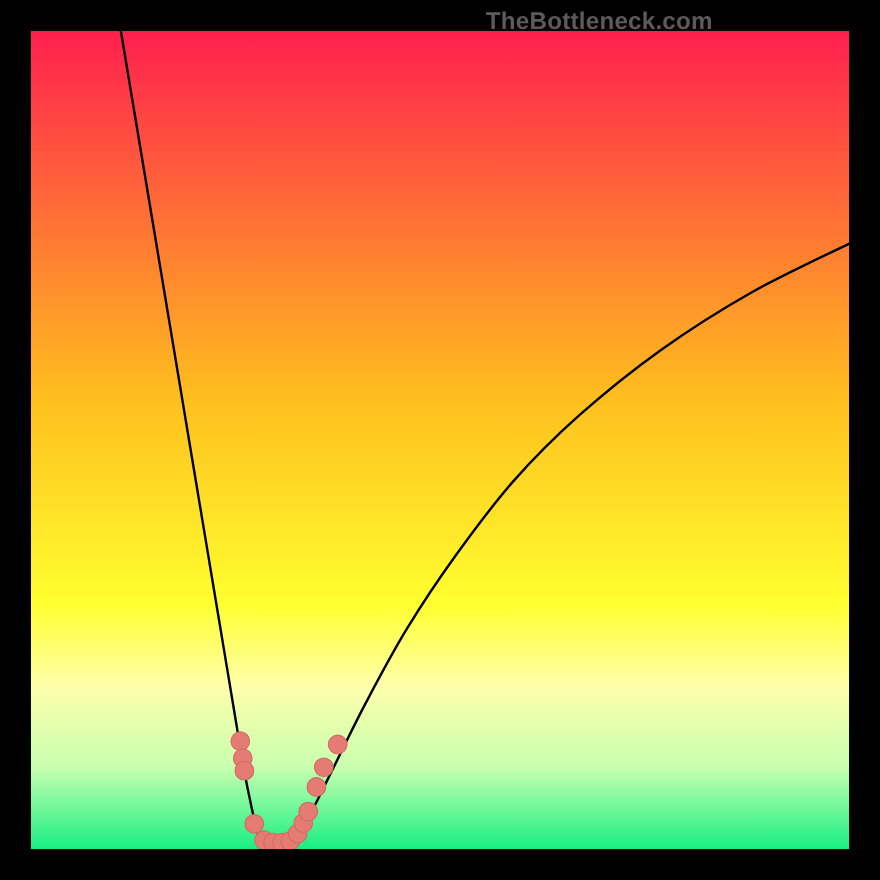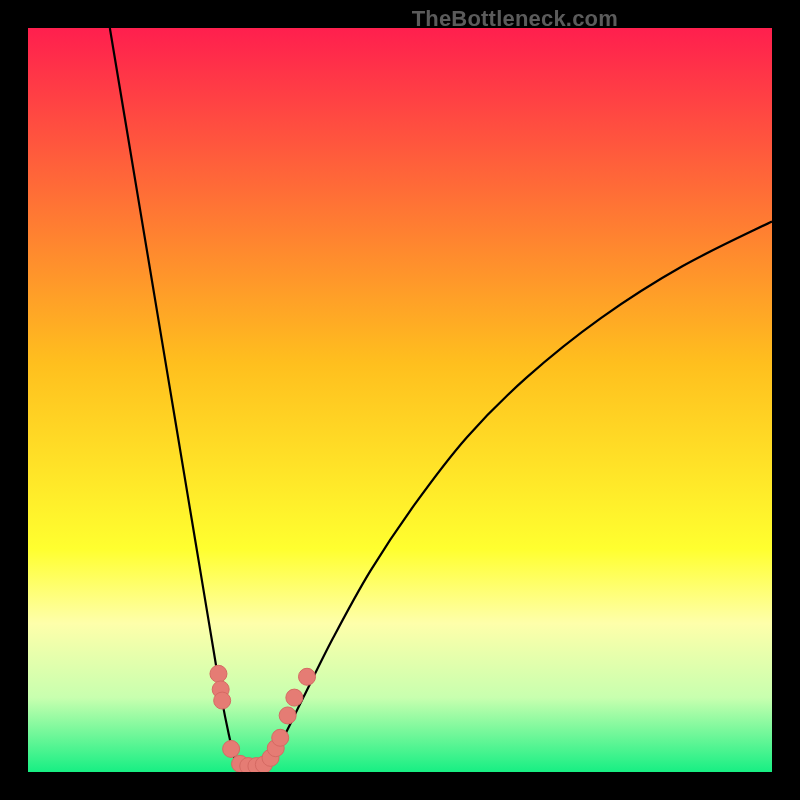--- a/index.html
+++ b/index.html
@@ -11,20 +11,21 @@
     overflow: hidden;
     font-family: Arial, Helvetica, sans-serif;
   }
   .frame {
     position: absolute;
     left: 0;
     top: 0;
     width: 632px;
     height: 800px;
     background: #000;
+    padding-left: 30px;
   }
   .watermark {
     position: absolute;
     top: 6px;
     right: 14px;
     font-size: 22px;
     font-weight: 600;
     color: #5b5b5b;
     letter-spacing: 0.2px;
     z-index: 10;

